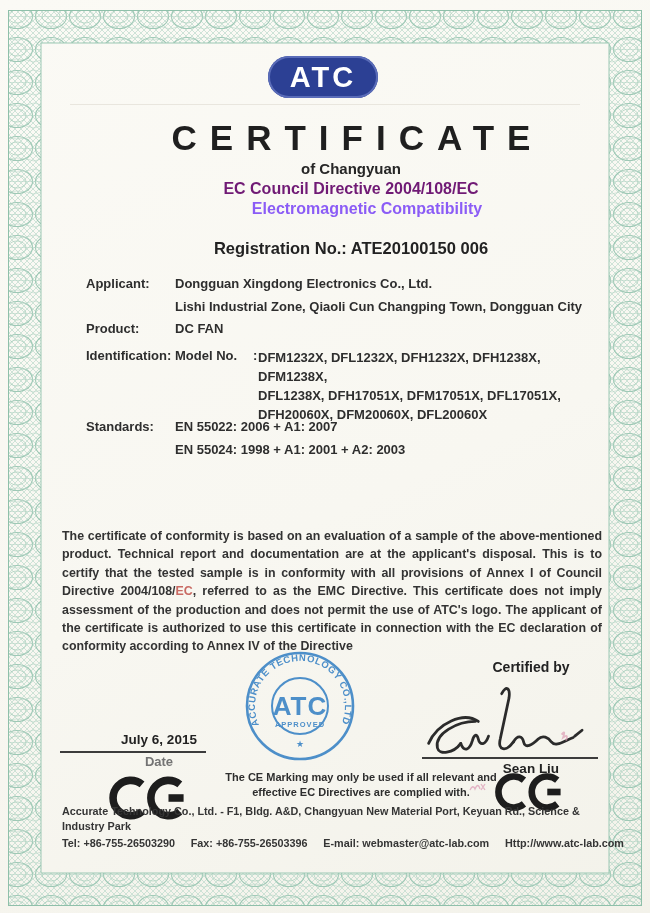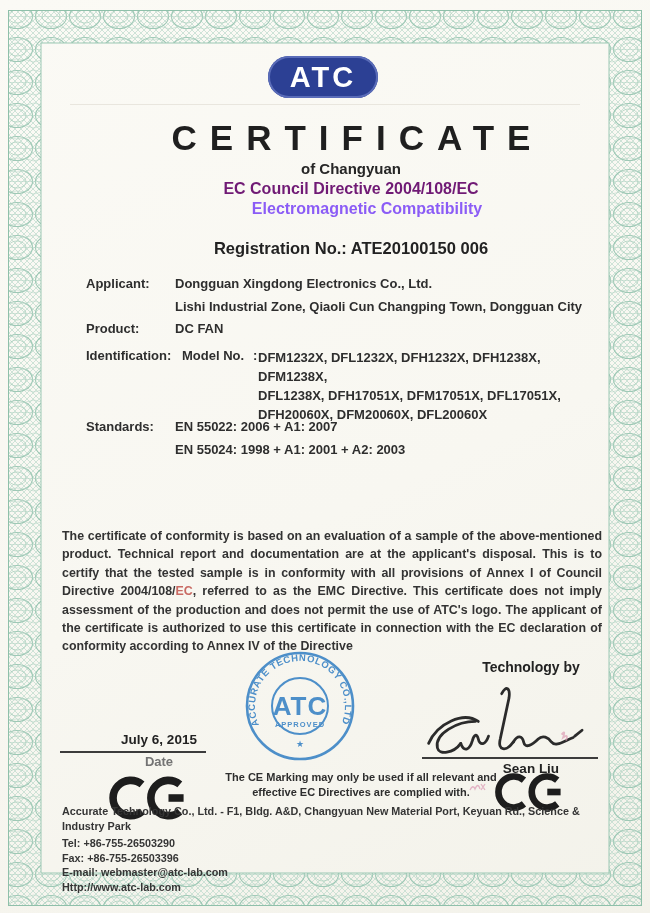--- a/index.html
+++ b/index.html
@@ -25,21 +25,21 @@
 
   .title-main{left:0;top:118px;width:650px;font-size:35px;font-weight:bold;letter-spacing:13px;color:#1f1f1f;text-indent:13px;}
   .sub1{left:0;top:160px;width:650px;font-size:15px;color:#262626;}
   .sub2{left:0;top:180px;width:650px;font-size:16px;color:#701a75;}
   .sub3{left:16px;top:200px;width:650px;font-size:16px;color:#8b5cf6;}
   .reg{left:0;top:239px;width:650px;font-size:16.5px;color:#222;}
 
   .flabel{left:66px;width:108px;font-size:13px;margin-left:20px;}
   .fval{left:175px;font-size:13px;}
   .model-col{left:258px;width:345px;font-size:13px;line-height:19px;}
-  .modelno{left:182px;font-size:13px;text-align:center;}
+  .modelno{left:175px;font-size:13px;text-align:center;}
   .modelcolon{left:253px;font-size:13px;}
 
   .bodytext{
     left:62px;top:527px;width:540px;
     font-size:12.4px;font-weight:bold;line-height:18.4px;
     text-align:justify;color:#333;
   }
   .red{color:#c96a63;}
 
   .stamp{left:242px;top:648px;opacity:.92;}
@@ -48,21 +48,21 @@
   .sigline{left:422px;top:757px;width:176px;height:2px;background:#3c3c3c;}
   .signame{left:430px;top:761px;width:150px;font-size:13.5px;color:#222;}
 
   .dateline{left:60px;top:751px;width:146px;height:2px;background:#3c3c3c;}
   .dateval{left:60px;top:732px;width:146px;font-size:13.5px;color:#222;}
   .datelab{left:60px;top:754px;width:146px;font-size:13px;color:#737373;}
 
   .cenote{left:192px;top:770px;width:286px;font-size:11px;font-weight:bold;line-height:15px;color:#2e2e2e;}
 
   .footer{left:62px;top:804px;width:562px;font-size:10.8px;font-weight:bold;line-height:14.5px;color:#353535;}
-  .contacts{display:flex;justify-content:space-between;margin-top:3px;flex-direction:column;}
+  .contacts{display:flex;justify-content:space-between;margin-top:3px;}
 </style>
 </head>
 <body>
 
 <div class="paper"></div>
 
 <svg class="frame-svg" width="650" height="913" viewBox="0 0 650 913">
   <defs>
     <pattern id="lat" width="6" height="6" patternUnits="userSpaceOnUse">
       <path d="M0 0 L6 6 M6 0 L0 6" stroke="#bcdacc" stroke-width="0.7" fill="none"></path>
@@ -118,21 +118,21 @@
   <circle cx="58" cy="58" r="28" fill="none" stroke="#3f87c6" stroke-width="2"></circle>
   <path id="ringPath" d="M17.2 77 A45 45 0 1 1 98.8 77" fill="none"></path>
   <text font-size="9.5" font-weight="bold" fill="#3f87c6" letter-spacing="0.6">
     <textPath href="#ringPath" startOffset="0">ACCURATE TECHNOLOGY CO.,LTD</textPath>
   </text>
   <text x="58" y="67" text-anchor="middle" font-size="26" font-weight="bold" fill="#3f87c6" letter-spacing="1">ATC</text>
   <text x="58" y="79" text-anchor="middle" font-size="7.5" font-weight="bold" fill="#3f87c6" letter-spacing="1">APPROVED</text>
   <text x="58" y="99" text-anchor="middle" font-size="9" fill="#3f87c6">★</text>
 </svg>
 
-<div class="abs ctr b certby">Technology by</div>
+<div class="abs ctr b certby">Certified by</div>
 <svg class="abs" style="left:420px;top:682px" width="178" height="76" viewBox="0 0 118 52">
   <g fill="none" stroke="#2b2b2b" stroke-width="1.9" stroke-linecap="round">
     <path d="M4 42 C10 28 28 20 38 27"></path>
     <path d="M36 27 C24 27 8 35 10 45 C11 50 21 49 26 42"></path>
     <path d="M26 42 C28 48 32 47 34 40 C35 36 37 35 38 39 C39 44 43 43 45 37"></path>
     <path d="M54 8 C57 2 60 4 59 11 L53 39 C51 47 57 48 62 41"></path>
     <path d="M62 41 C65 36 68 37 69 41 C70 46 75 43 79 39 C82 36 86 38 88 41 C91 45 97 40 103 38"></path>
     <path d="M104 37 L109 33"></path>
   </g>
   <path d="M95 36 q3 -4 1 2 q4 -3 2 2" fill="none" stroke="#dd9db4" stroke-width="1.2" opacity="0.7"></path>

